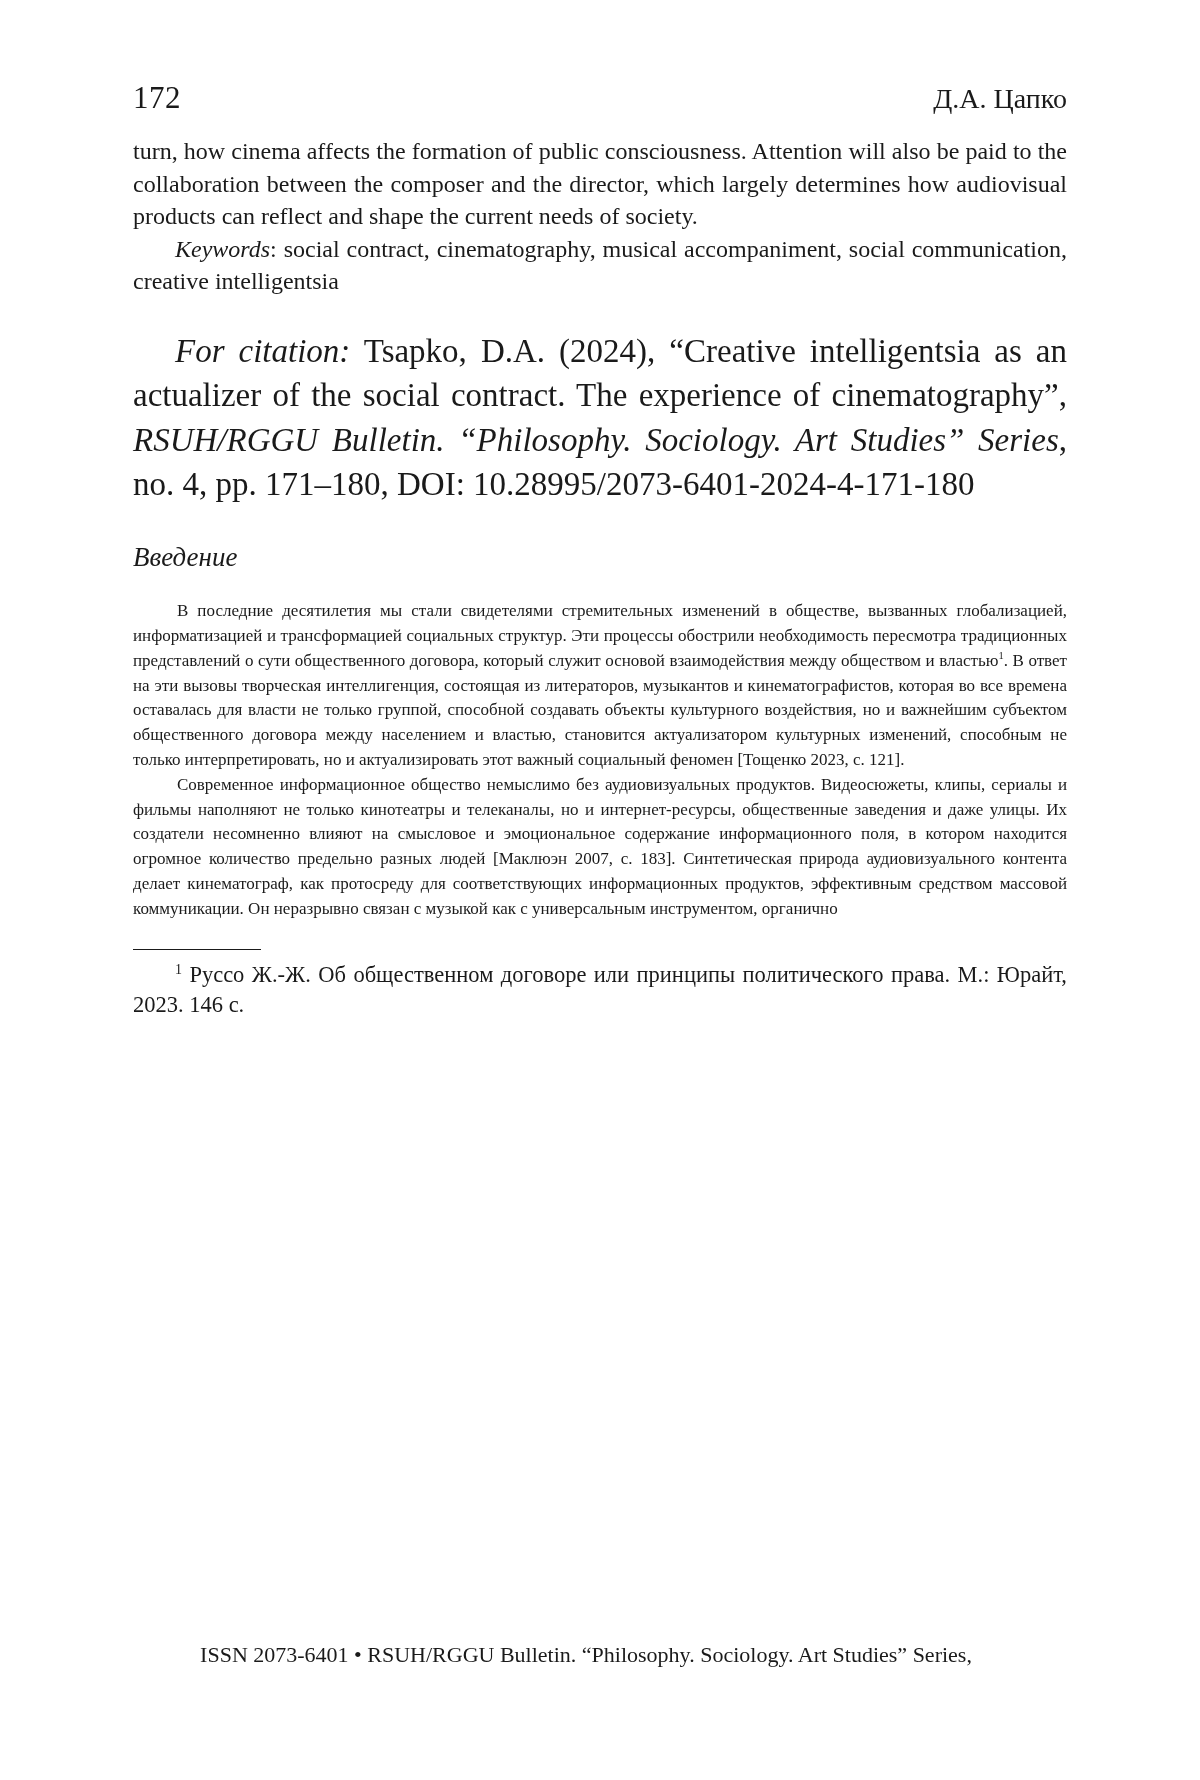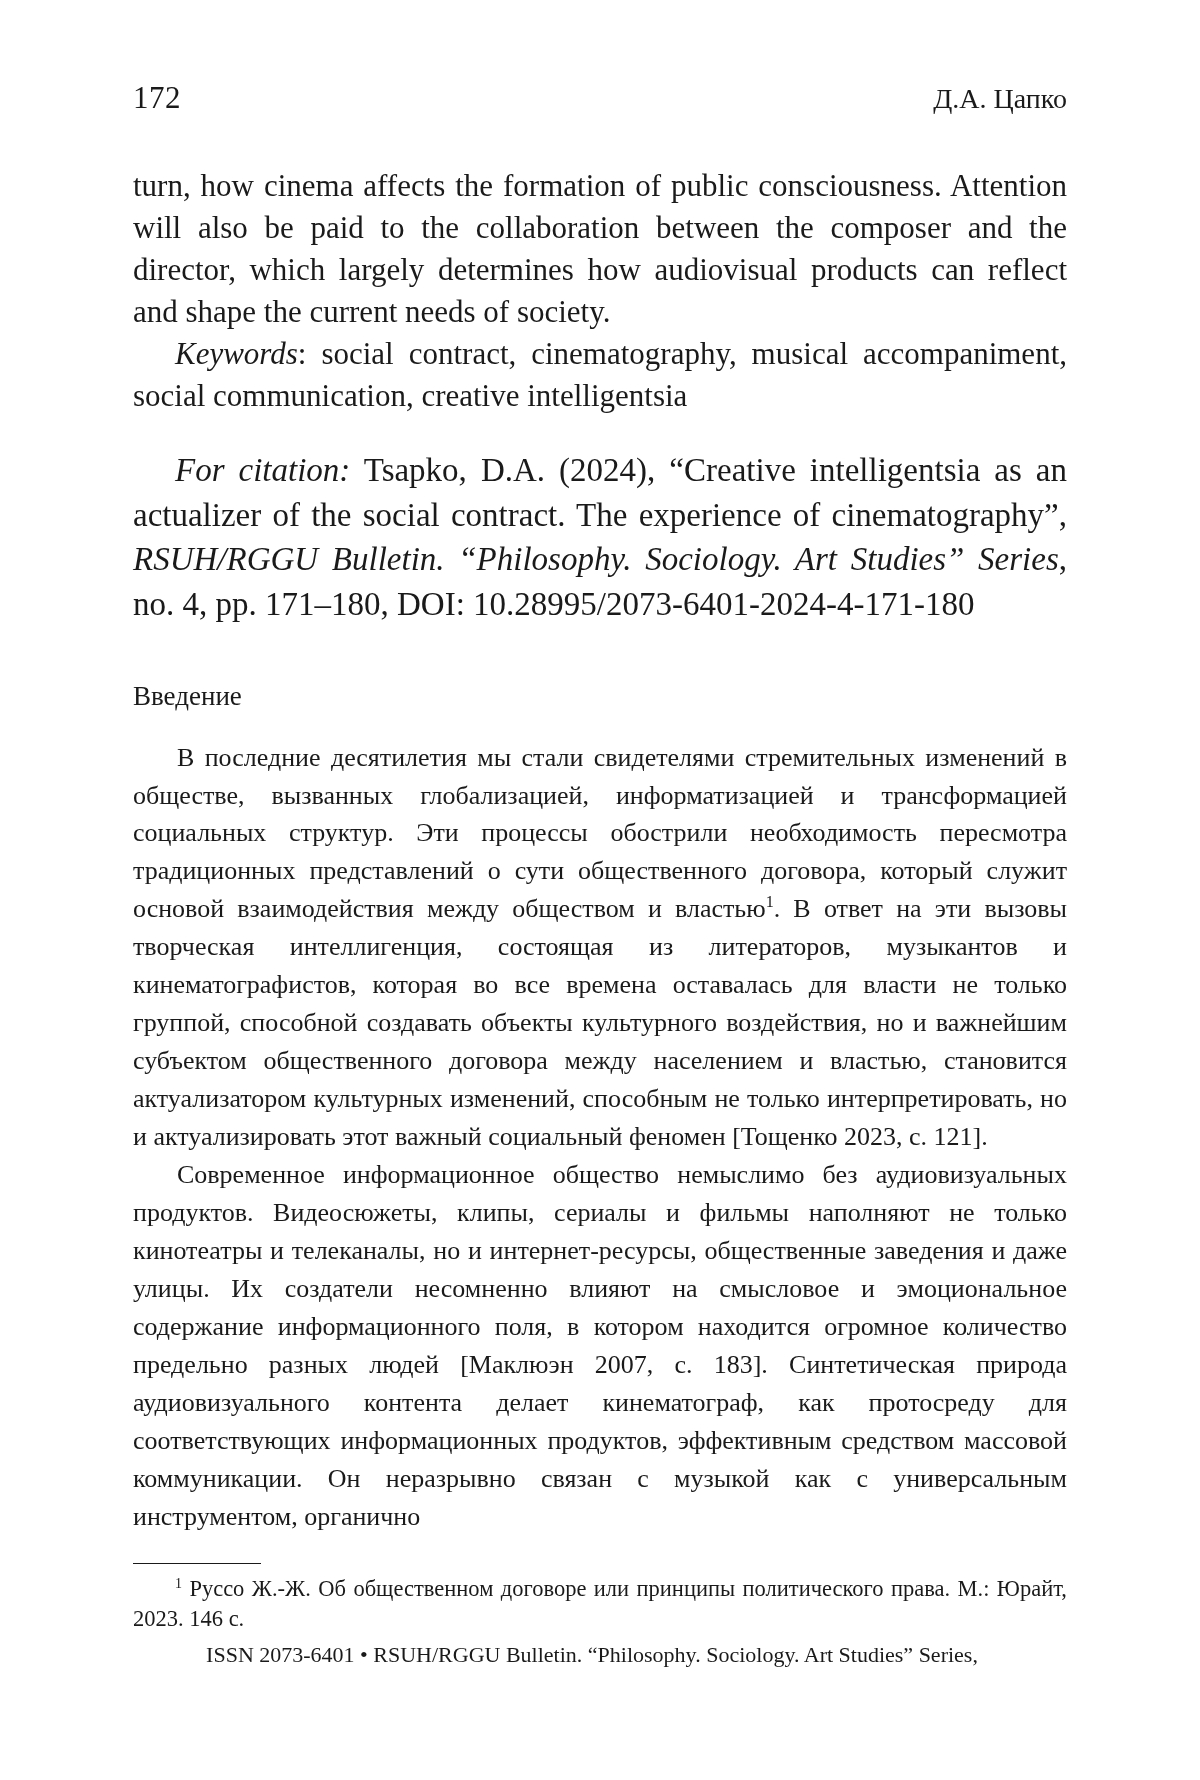--- a/index.html
+++ b/index.html
@@ -39,22 +39,22 @@
   .runhead .folio {
     font-size: 31px;
     letter-spacing: 0.5px;
   }
   .runhead .author {
     font-size: 28px;
   }
 
   
   .abstract {
-    margin-top: 49px;
-    font-size: 31px;
+    margin-top: 19px;
+    font-size: 24px;
     line-height: 1.355;
     text-align: justify;
     hyphens: manual;
   }
   .abstract p {
     margin: 0;
   }
   .keywords {
     margin: 0;
     text-align: justify;
@@ -71,29 +71,30 @@
     line-height: 1.35;
     text-align: justify;
     text-indent: 42px;
   }
   .citation .it {
     font-style: italic;
   }
 
   
   .section-heading {
-    margin-top: 54px;
+    margin-top: 34px;
     font-size: 27px;
+    font-style: italic;
     line-height: 1.2;
   }
 
   
   .body {
     margin-top: 26px;
-    font-size: 26px;
+    font-size: 17px;
     line-height: 1.46;
     text-align: justify;
   }
   .body p {
     margin: 0;
     text-indent: 44px;
   }
   sup.fn {
     font-size: 0.62em;
     vertical-align: super;
@@ -113,21 +114,21 @@
     line-height: 1.36;
     text-align: justify;
     text-indent: 42px;
   }
   .footnote .it {
   }
 
   
   .footer {
     position: absolute;
-    left: 125px;
+    left: 119px;
     width: 934px;
     top: 1639px;
     text-align: center;
     font-size: 22px;
     line-height: 1.45;
   }
   .footer .line2 {
     font-size: 21px;
   }
 </style>

